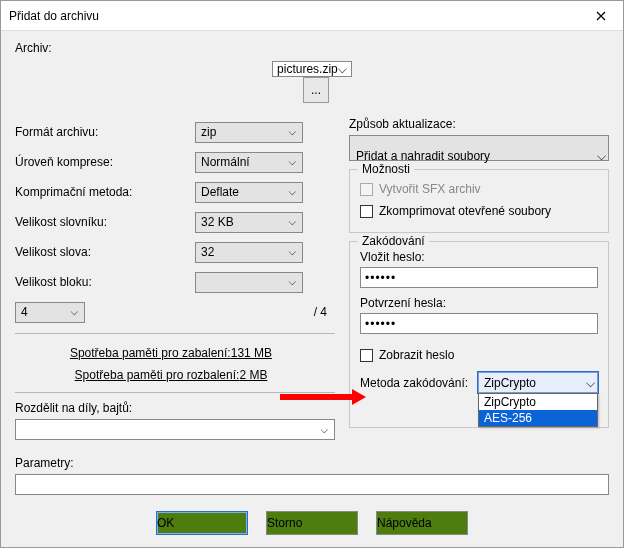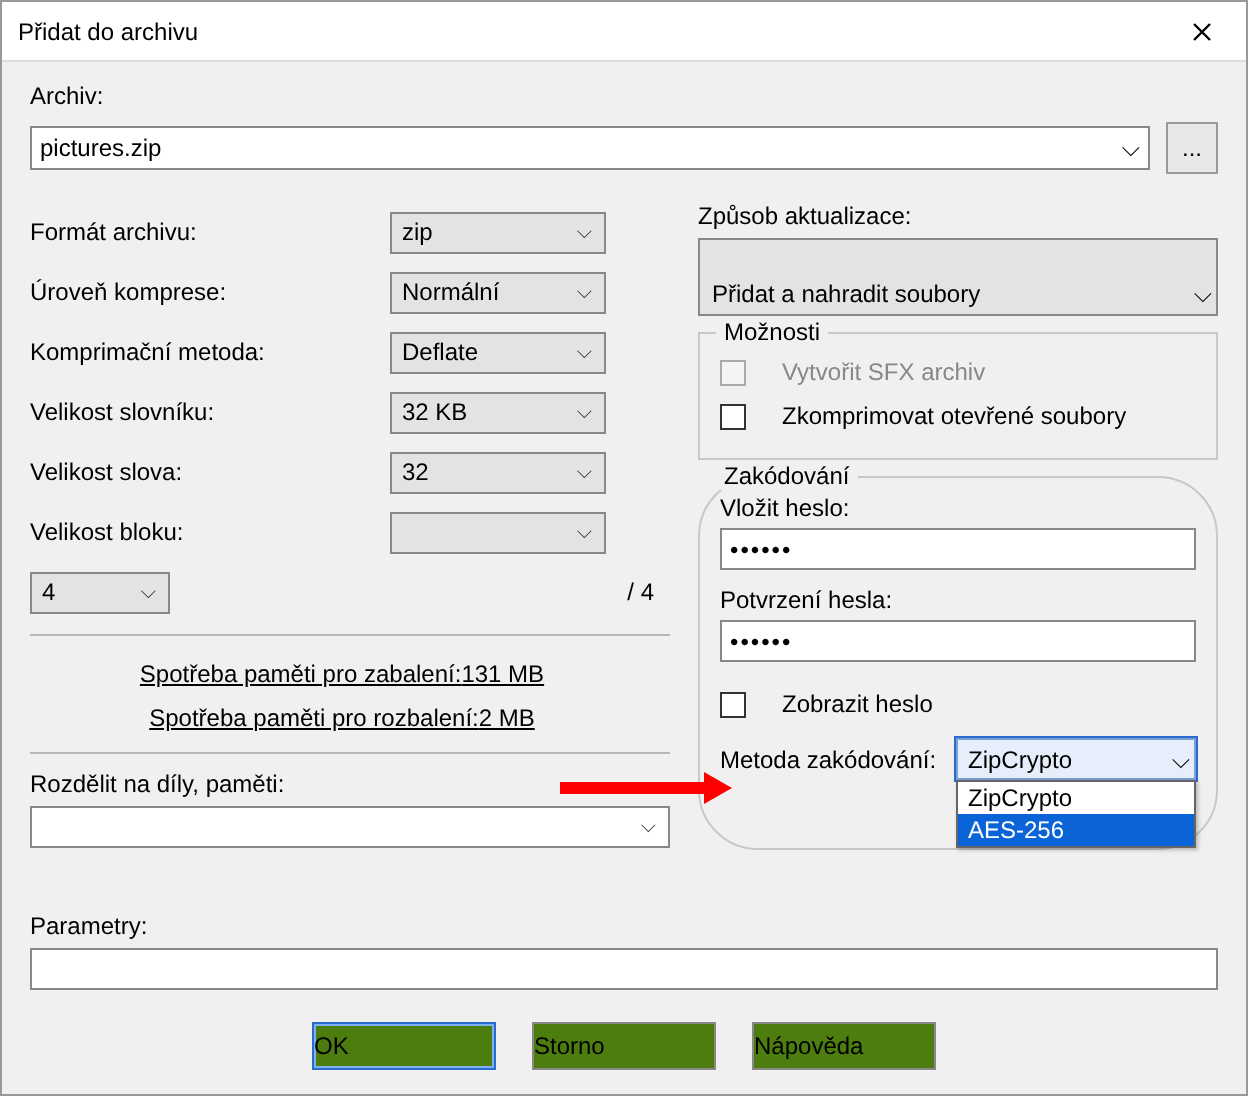--- a/index.html
+++ b/index.html
@@ -4,41 +4,41 @@
 <style>
   * { box-sizing: border-box; font-family: "Segoe UI", Tahoma, sans-serif; font-size: 12px; }
   body { margin: 0; background: #fff; }
   .window { width: 624px; height: 548px; background: #f0f0f0; border: 1px solid #999; position: relative; }
   .titlebar { height: 30px; background: #fff; display: flex; align-items: center; justify-content: space-between; padding-left: 8px; border-bottom: 1px solid #ddd; gap: 12px; }
   .titlebar .title { font-size: 12px; }
   .titlebar .close { width: 45px; height: 30px; display: flex; align-items: center; justify-content: center; font-size: 14px; }
   .content { position: absolute; top: 30px; left: 0; right: 0; bottom: 0; padding: 10px 14px 12px 14px; }
   .row { display: flex; align-items: center; margin-bottom: 6px; }
   .label { color: #000; }
-  .archive-row { margin-top: 6px; }
+  .archive-row { margin-top: 6px; flex-direction: column; }
   .archive-input { flex: 1; height: 22px; background: #fff; border: 1px solid #888; padding: 0 4px; display: flex; align-items: center; justify-content: space-between; }
   .browse-btn { width: 26px; height: 26px; margin-left: 8px; border: 1px solid #999; background: #e8e8e8; display: flex; align-items: center; justify-content: center; }
   .columns { display: flex; margin-top: 14px; gap: 14px; }
   .col-left { width: 320px; }
   .col-right { flex: 1; }
   .field-row { display: flex; align-items: center; height: 30px; }
   .field-label { width: 180px; }
   .sel { height: 21px; border: 1px solid #888; background: #e3e3e3; display: flex; align-items: center; justify-content: space-between; padding: 0 2px 0 5px; }
   .sel .chev { font-size: 10px; color: #333; padding: 0 4px; }
   .sel-n { width: 108px; }
   .sel-s { width: 70px; }
   .hr { border: none; border-top: 1px solid #b8b8b8; margin: 6px 0 8px 0; }
   .stat { display: flex; justify-content: center; height: 22px; align-items: center; text-decoration: underline; }
   .stat .val { padding-right: 8px; }
   .wide-input { width: 100%; height: 21px; border: 1px solid #888; background: #fff; display:flex; align-items:center; justify-content:flex-end; padding:0 2px; }
   .wide-input .chev { font-size: 10px; color:#333; padding:0 4px;}
-  .sel-wide { width: 100%; height: 39px; border: 1px solid #888; background: #e3e3e3; display:flex; align-items:center; justify-content:space-between; padding:16px 2px 0 6px;}
+  .sel-wide { width: 100%; height: 26px; border: 1px solid #888; background: #e3e3e3; display:flex; align-items:center; justify-content:space-between; padding:16px 2px 0 6px;}
   .group { border: 1px solid #c8c8c8; padding: 8px 10px 10px 10px; margin-top: 8px; position: relative; }
   .group-title { position: absolute; top: -8px; left: 8px; background: #f0f0f0; padding: 0 4px; font-size: 12px; }
-  .chk { display: flex; align-items: center; gap: 18px; height: 22px; }
+  .chk { display: flex; align-items: center; gap: 6px; height: 22px; }
   .chk .box { width: 13px; height: 13px; border: 1px solid #333; background: #fff; }
   .chk.disabled { color: #888; }
   .chk.disabled .box { border-color: #aaa; background: #f4f4f4; }
   .txt { width: 100%; height: 21px; border: 1px solid #888; background: #fff; padding: 0 4px; display:flex; align-items:center; font-family: monospace; letter-spacing: 1px; }
   .enc-row { display: flex; align-items: center; margin-top: 6px; position: relative; }
   .enc-label { width: 118px; }
   .enc-sel { flex:1; height: 21px; border: 1px solid #7a9fd4; background: #e6eefc; display:flex; align-items:center; justify-content:space-between; padding:0 2px 0 5px; box-shadow: 0 0 0 1px #2a6bd0; }
   .dropdown { position: absolute; left: 118px; top: 21px; right: 0; border: 1px solid #666; background: #fff; z-index: 5; box-shadow: 1px 1px 2px rgba(0,0,0,0.25); }
   .dropdown .opt { padding: 1px 5px; height: 16px; display:flex; align-items:center; }
   .dropdown .opt.sel-opt { background: #0a64d8; color: #fff; }
@@ -130,21 +130,21 @@
         <hr class="hr">
         <div class="stat">
           <span>Spotřeba paměti pro zabalení:</span>
           <span class="val">131 MB</span>
         </div>
         <div class="stat">
           <span>Spotřeba paměti pro rozbalení:</span>
           <span class="val">2 MB</span>
         </div>
         <hr class="hr">
-        <div class="label" style="margin-bottom:4px;">Rozdělit na díly, paměti:</div>
+        <div class="label" style="margin-bottom:4px;">Rozdělit na díly, bajtů:</div>
         <div class="wide-input">
             <span class="chev">⌵</span>
           </div>
       </div>
 
       <div class="col-right">
         <div class="label" style="margin-bottom:4px;">Způsob aktualizace:</div>
         <div class="sel-wide">
           <span>Přidat a nahradit soubory</span>
             <span class="chev">⌵</span>
@@ -155,21 +155,21 @@
           <div class="chk disabled">
             <span class="box"></span>
             <span>Vytvořit SFX archiv</span>
           </div>
           <div class="chk">
             <span class="box"></span>
             <span>Zkomprimovat otevřené soubory</span>
           </div>
         </div>
 
-        <div class="group" style="padding-bottom:34px;border-radius:30px;">
+        <div class="group" style="padding-bottom:34px;">
           <span class="group-title">Zakódování</span>
           <div class="label" style="margin-bottom:3px;">Vložit heslo:</div>
           <div class="txt">
               <span>••••••</span>
             </div>
           <div class="label" style="margin:8px 0 3px 0;">Potvrzení hesla:</div>
           <div class="txt">
               <span>••••••</span>
             </div>
           <div class="chk" style="margin-top:10px;">

